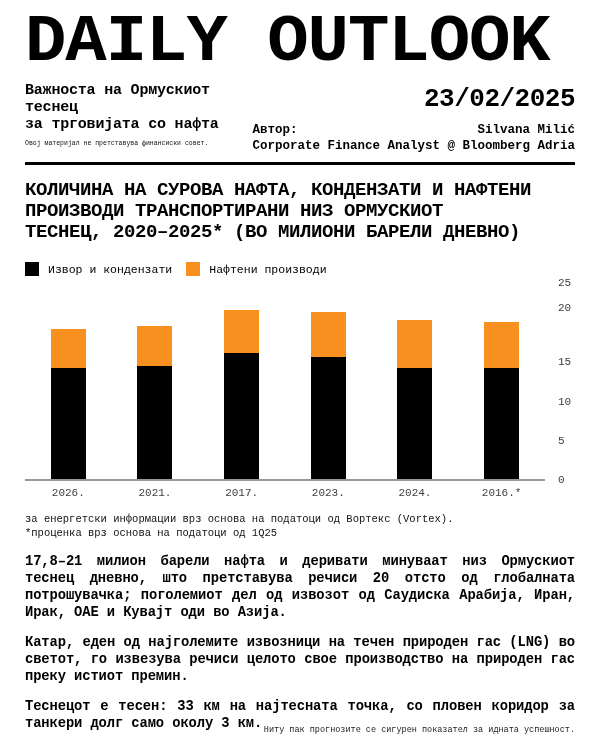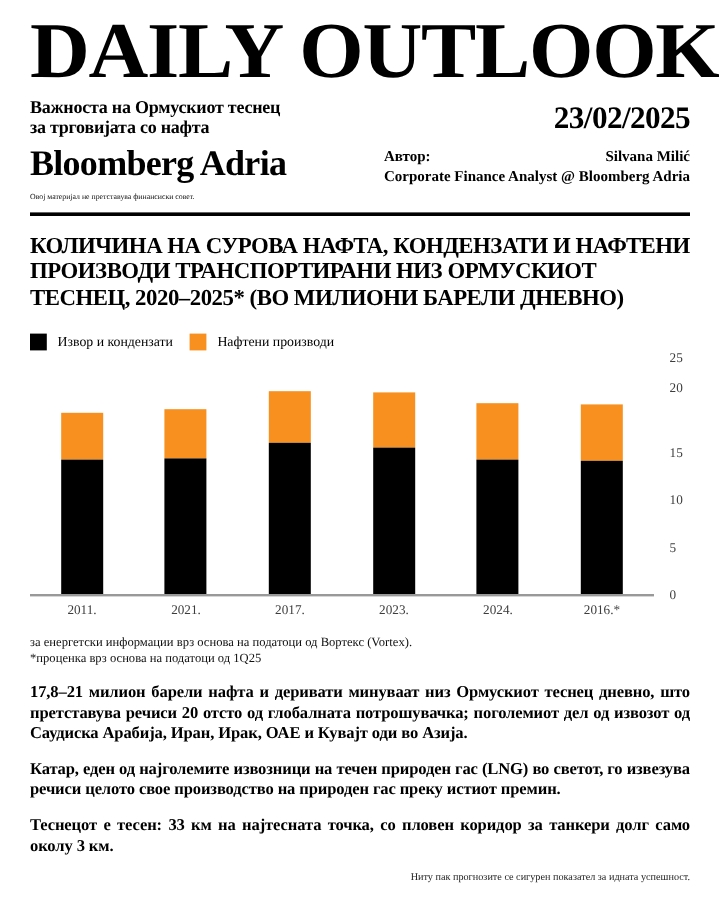--- a/index.html
+++ b/index.html
@@ -1,21 +1,21 @@
 <!DOCTYPE html>
 <html><head>
 <meta charset="utf-8">
 <style>
   * { box-sizing: border-box; }
   html, body { margin: 0; padding: 0; background: #ffffff; }
   .page {
     width: 600px; height: 750px; position: relative; overflow: hidden;
     background: #ffffff; color: #000;
     padding: 12px 25px 14px 25px;
-    font-family: Liberation Serif, serif;
+    font-family: Liberation Mono, monospace;
   }
   
   .masthead {
     margin: 0; font-size: 66px; font-weight: 900; line-height: 0.95;
     letter-spacing: -1px; white-space: nowrap;
   }
   .masthead span { display: inline-block; transform-origin: left center; }
   .header-row { display: flex; justify-content: space-between; margin-top: 7px; }
   .subtitle { font-size: 15px; font-weight: bold; line-height: 1.15; letter-spacing: -0.2px; }
   .logo { font-size: 30px; font-weight: 600; letter-spacing: -0.6px; margin-top: 4px; }
@@ -60,21 +60,20 @@
   <header>
     <h1 class="masthead">
       <span style="transform: scaleX(1.0455);">DAILY OUTLOOK</span>
     </h1>
     <div class="header-row">
       <div class="header-left">
         <div class="subtitle">
           <div>Важноста на Ормускиот теснец</div>
           <div>за трговијата со нафта</div>
         </div>
-        <div class="logo">Bloomberg Adria</div>
         <div class="tiny-note">Овој материјал не претставува финансиски совет.</div>
       </div>
       <div class="header-right">
         <div class="issue-date">23/02/2025</div>
         <div class="author-line">
           <span>Автор:</span>
           <span>Silvana Milić</span>
         </div>
         <div class="author-title">Corporate Finance Analyst @ Bloomberg Adria</div>
       </div>
@@ -130,21 +129,21 @@
           <div class="ytick" style="bottom: -3px;">0</div>
           <div class="ytick" style="bottom: 36.4px;">5</div>
           <div class="ytick" style="bottom: 75.8px;">10</div>
           <div class="ytick" style="bottom: 115.2px;">15</div>
           <div class="ytick" style="bottom: 169px; text-align: right;">20</div>
           <div class="ytick" style="bottom: 194px;">25</div>
         </div>
     </div>
     <div class="xrow">
       <div class="xlabels" id="xlabels">
-          <div class="xlabel">2011.</div>
+          <div class="xlabel">2026.</div>
           <div class="xlabel">2021.</div>
           <div class="xlabel">2017.</div>
           <div class="xlabel">2023.</div>
           <div class="xlabel">2024.</div>
           <div class="xlabel">2016.*</div>
         </div>
       <div class="xspacer"></div>
     </div>
     <div class="source">
       <div>за енергетски информации врз основа на податоци од Вортекс (Vortex).</div>

